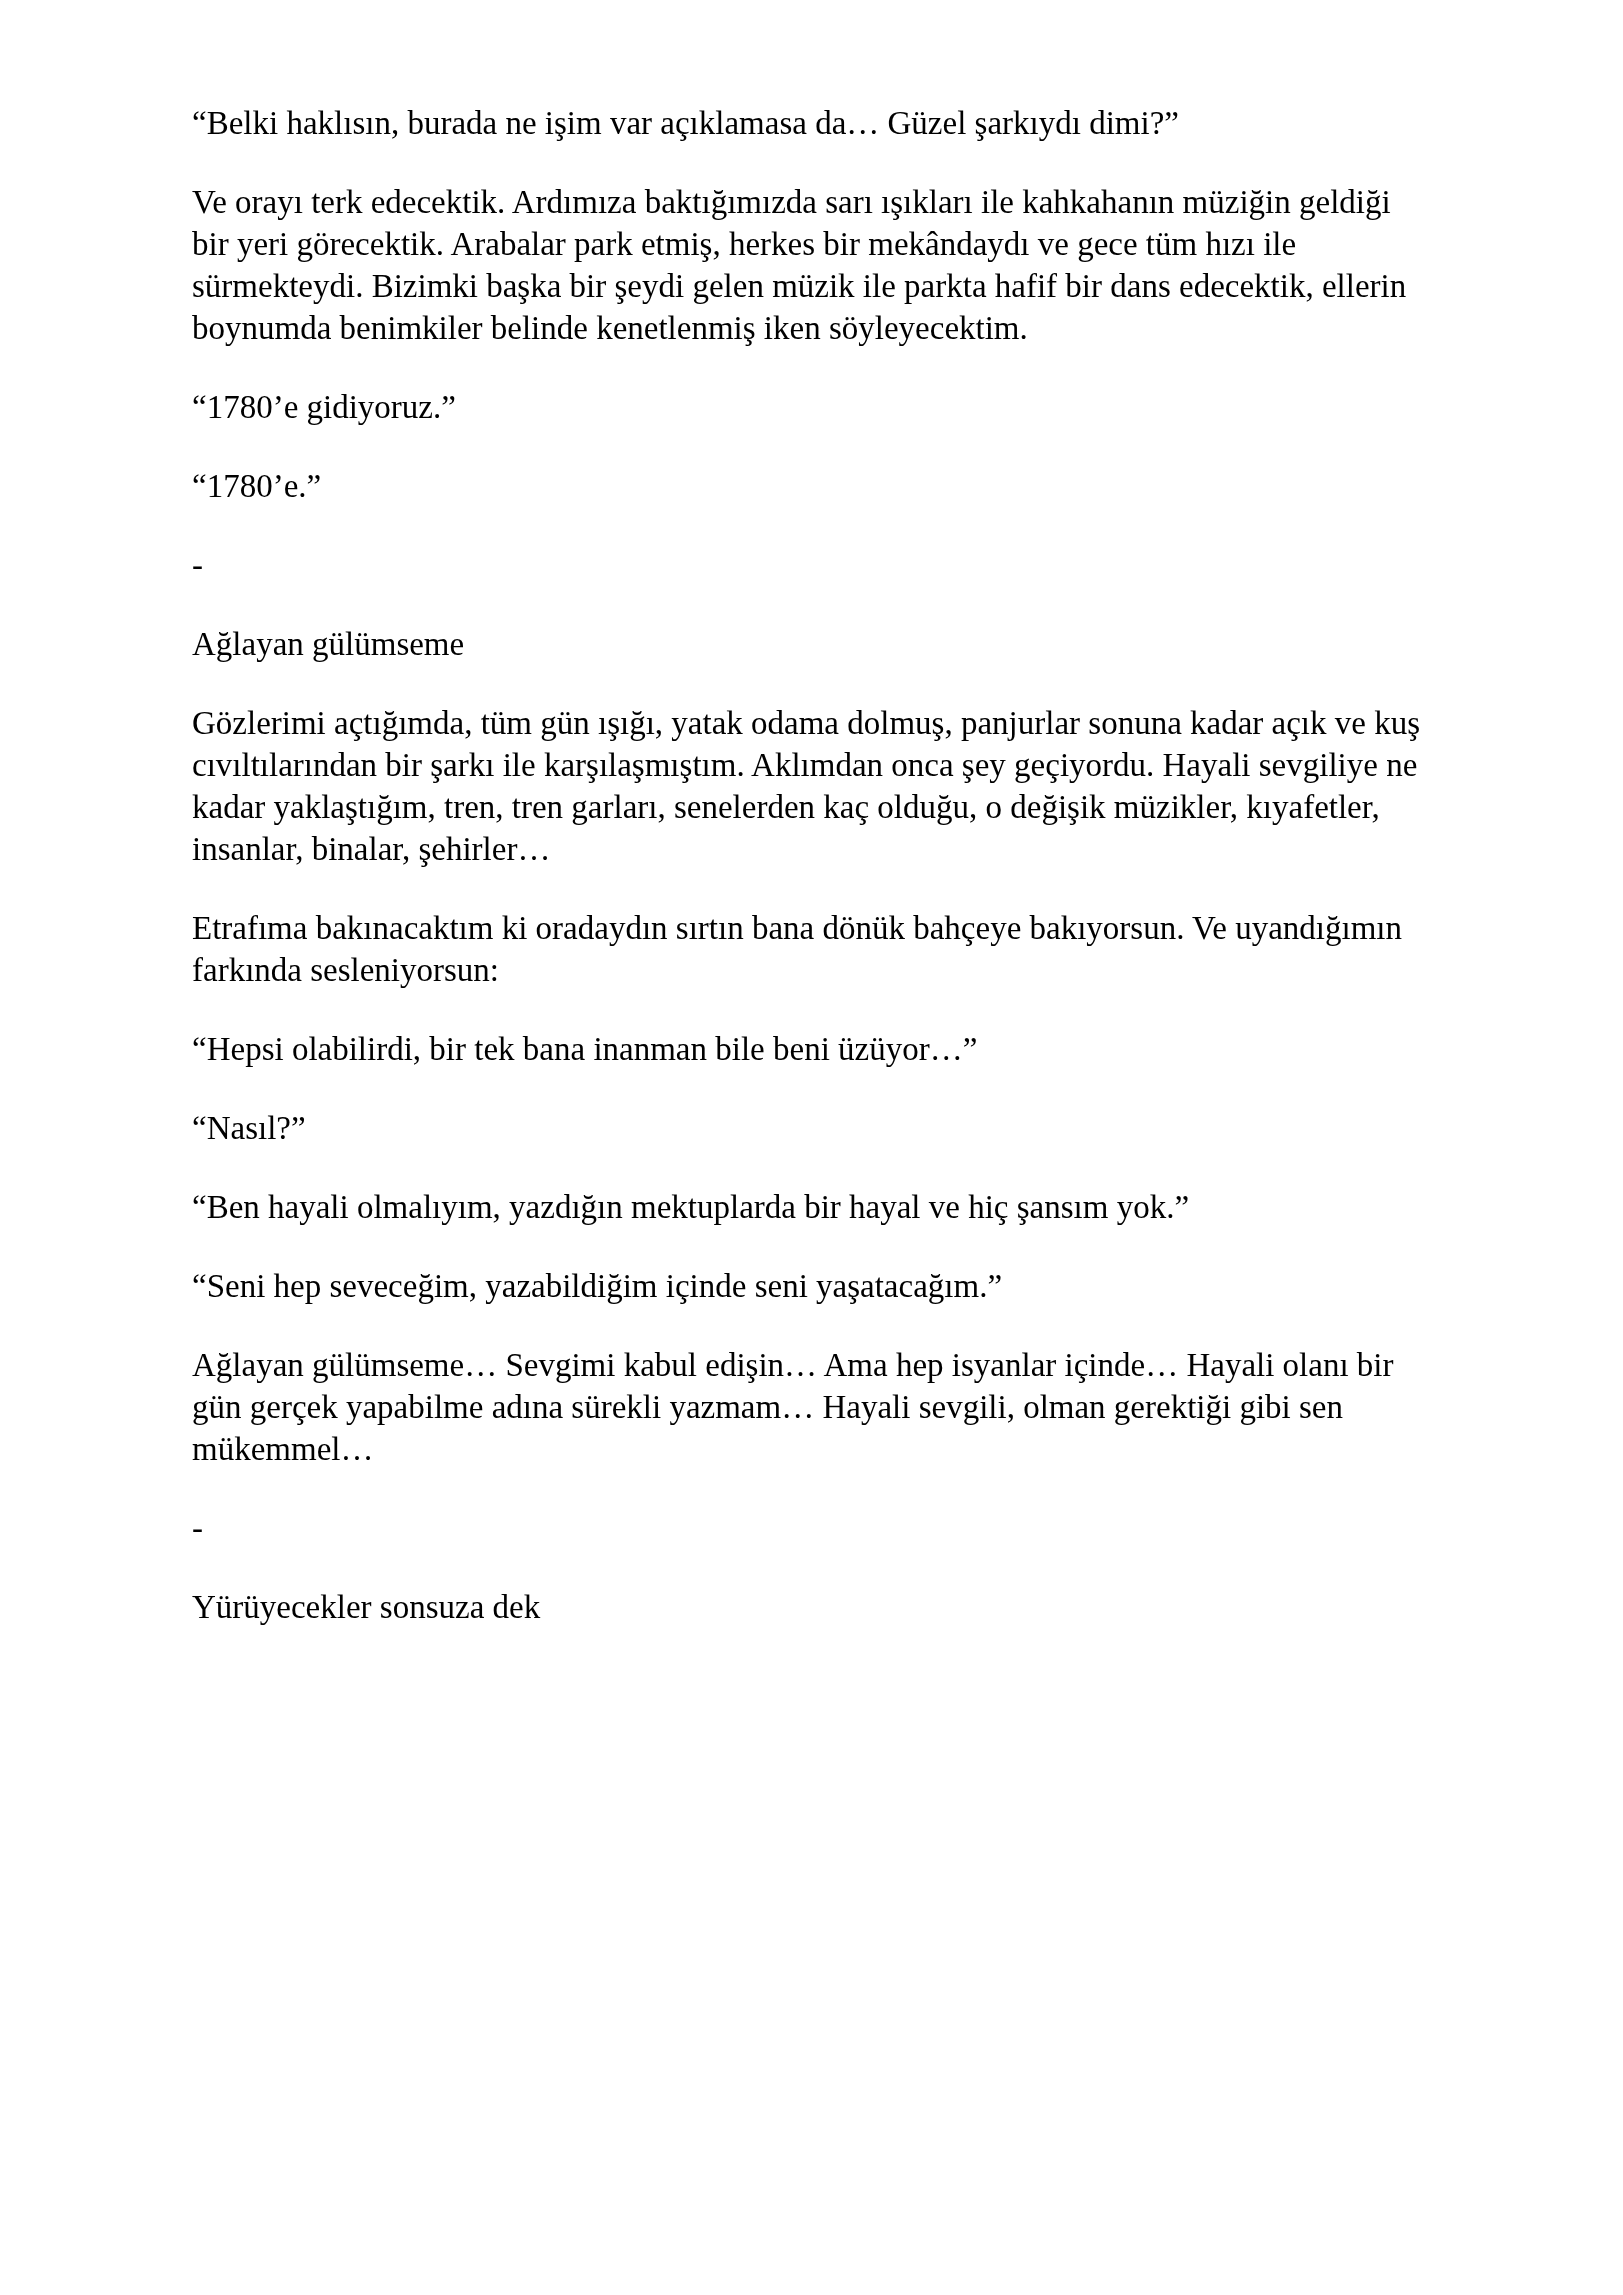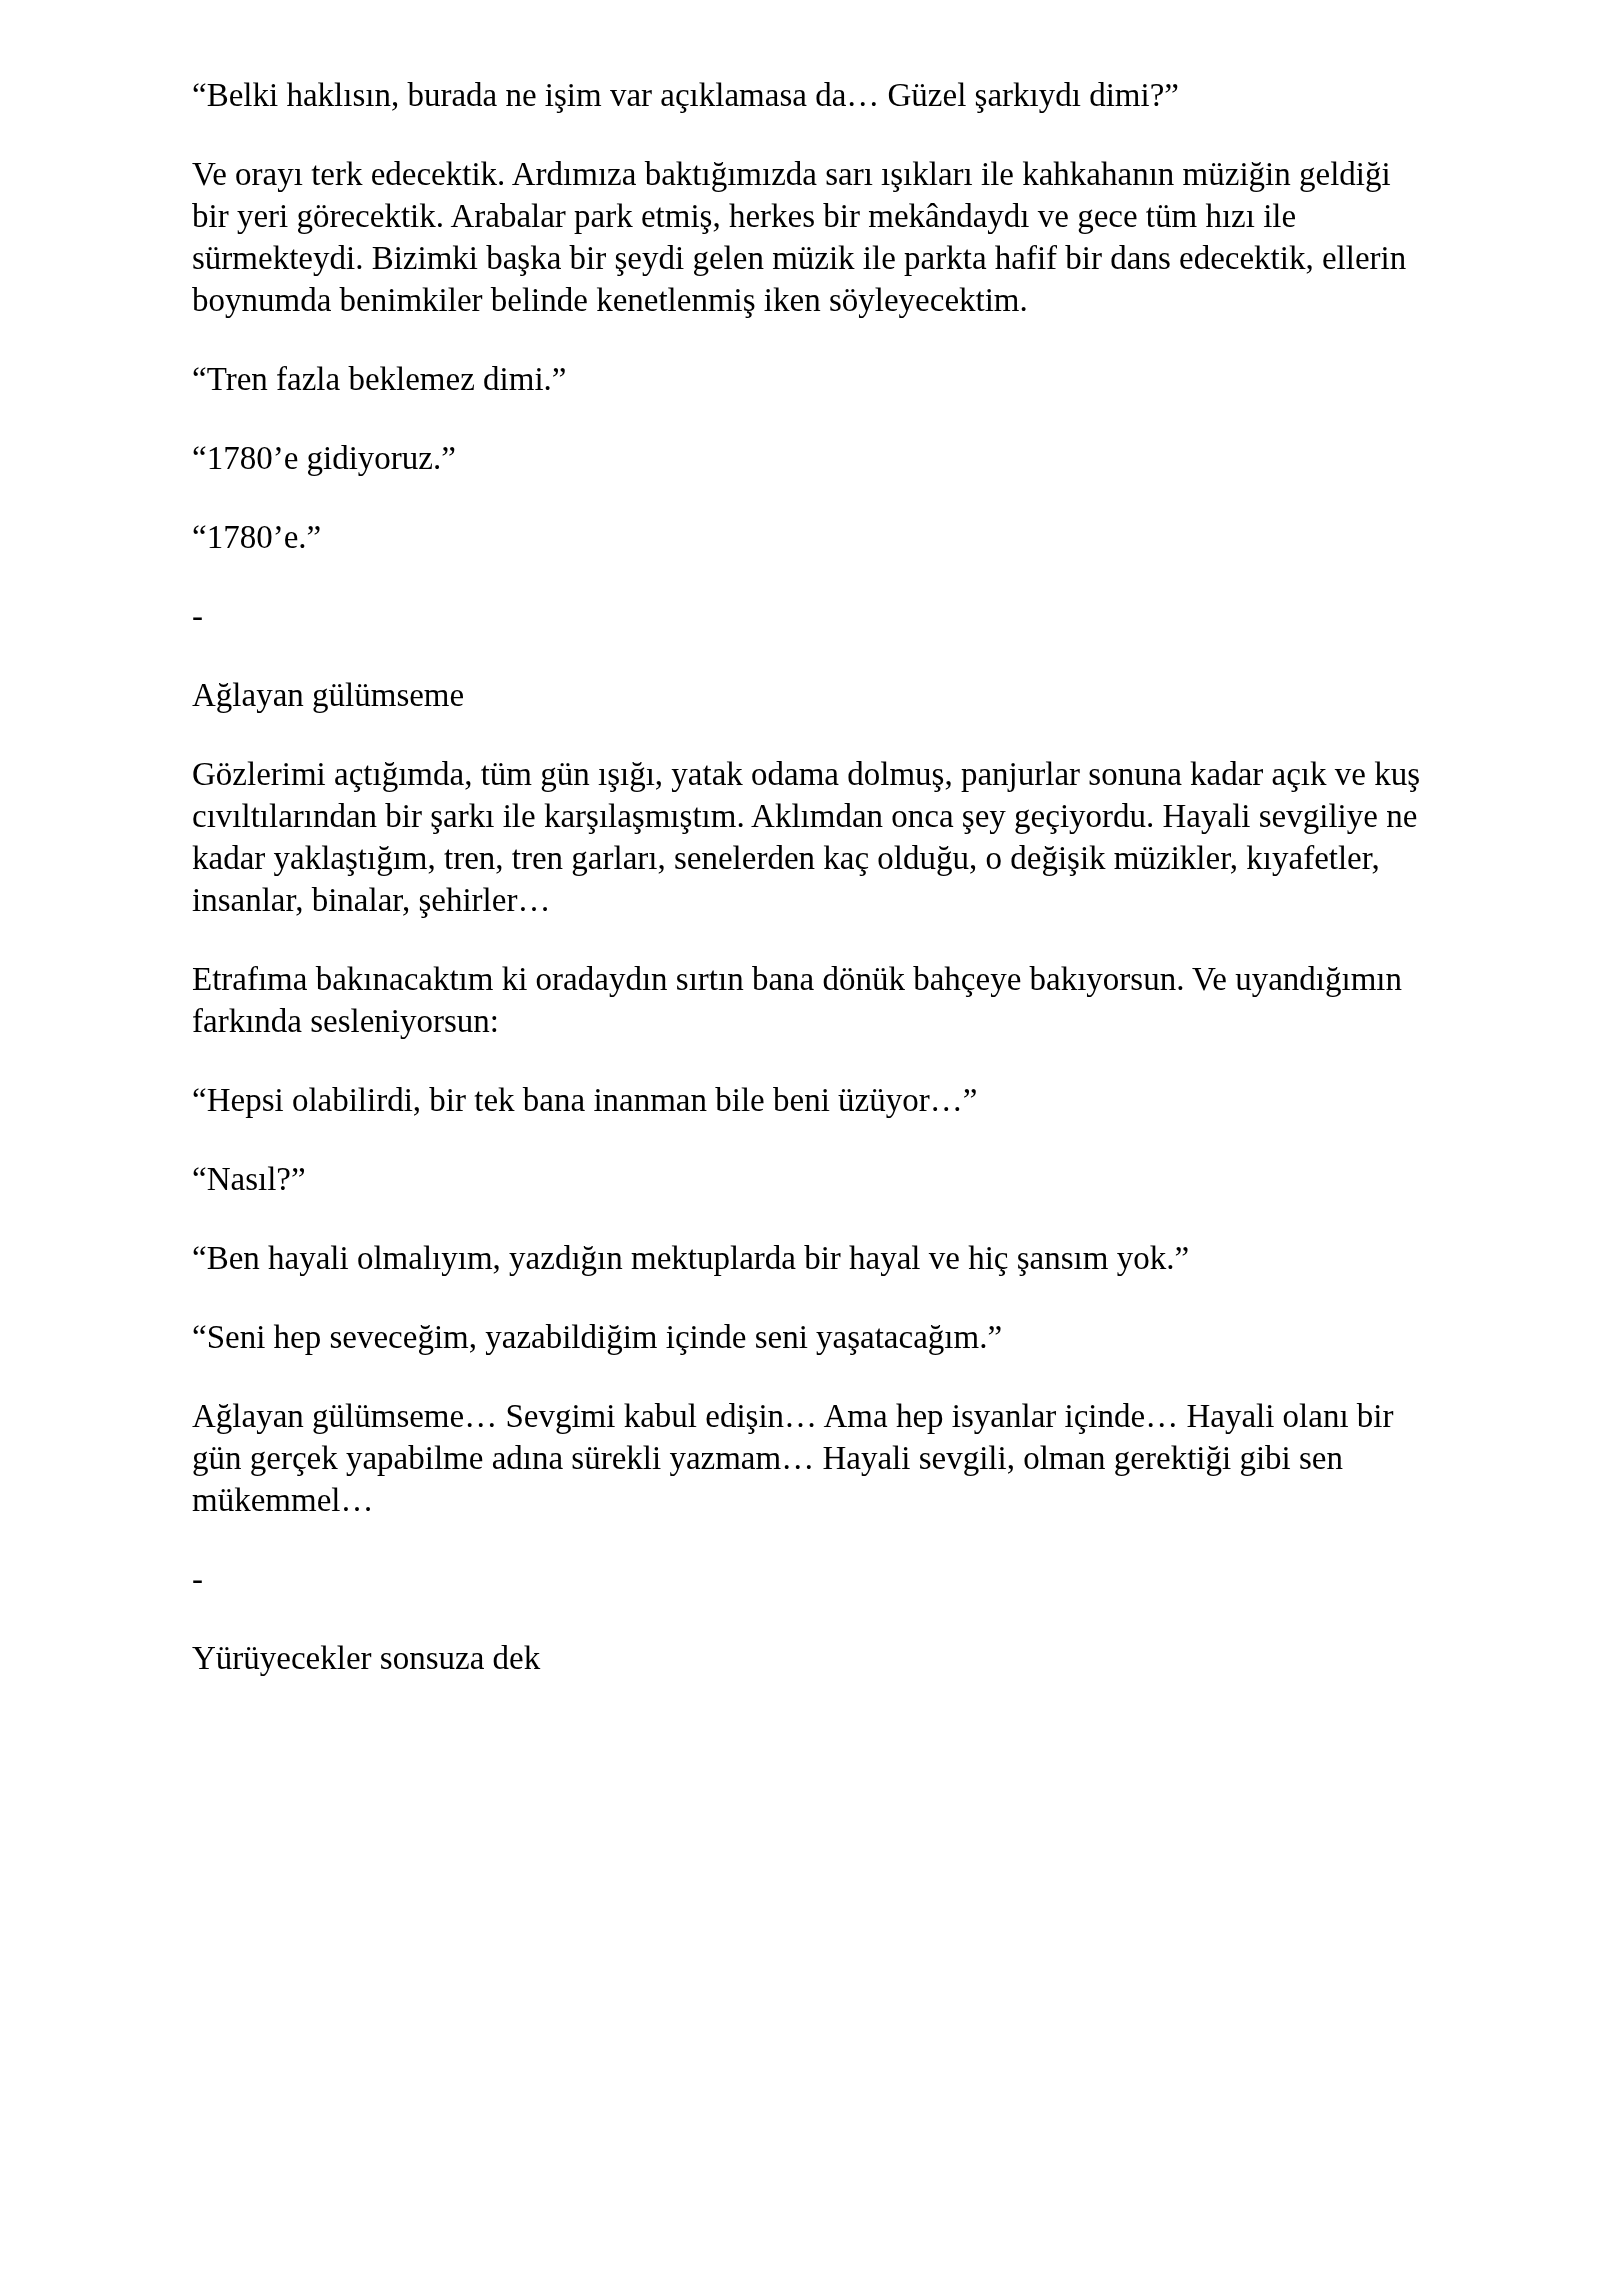--- a/index.html
+++ b/index.html
@@ -10,40 +10,39 @@
   body {
     width: 1623px;
     height: 2295px;
     overflow: hidden;
   }
   .page {
     box-sizing: border-box;
     width: 1623px;
     height: 2295px;
     background: #ffffff;
-    padding: 74px 190px 0 192px;
+    padding: 102px 190px 0 192px;
     font-family: "Liberation Serif", "DejaVu Serif", serif;
     font-size: 33px;
     line-height: 42px;
     color: #000000;
     text-align: left;
   }
   .page p {
     margin: 0 0 37px 0;
     padding: 0;
     font-kerning: normal;
   }
 </style>
 </head>
 <body>
 
 <div class="page">
   <p>“Belki haklısın, burada ne işim var açıklamasa da… Güzel şarkıydı dimi?”</p>
   <p>Ve orayı terk edecektik. Ardımıza baktığımızda sarı ışıkları ile kahkahanın müziğin geldiği bir yeri görecektik. Arabalar park etmiş, herkes bir mekândaydı ve gece tüm hızı ile sürmekteydi. Bizimki başka bir şeydi gelen müzik ile parkta hafif bir dans edecektik, ellerin boynumda benimkiler belinde kenetlenmiş iken söyleyecektim.</p>
-  <p>“Tren fazla beklemez dimi.”</p>
   <p>“1780’e gidiyoruz.”</p>
   <p>“1780’e.”</p>
   <p>-</p>
   <p>Ağlayan gülümseme</p>
   <p>Gözlerimi açtığımda, tüm gün ışığı, yatak odama dolmuş, panjurlar sonuna kadar açık ve kuş cıvıltılarından bir şarkı ile karşılaşmıştım. Aklımdan onca şey geçiyordu. Hayali sevgiliye ne kadar yaklaştığım, tren, tren garları, senelerden kaç olduğu, o değişik müzikler, kıyafetler, insanlar, binalar, şehirler…</p>
   <p>Etrafıma bakınacaktım ki oradaydın sırtın bana dönük bahçeye bakıyorsun. Ve uyandığımın farkında sesleniyorsun:</p>
   <p>“Hepsi olabilirdi, bir tek bana inanman bile beni üzüyor…”</p>
   <p>“Nasıl?”</p>
   <p>“Ben hayali olmalıyım, yazdığın mektuplarda bir hayal ve hiç şansım yok.”</p>
   <p>“Seni hep seveceğim, yazabildiğim içinde seni yaşatacağım.”</p>

